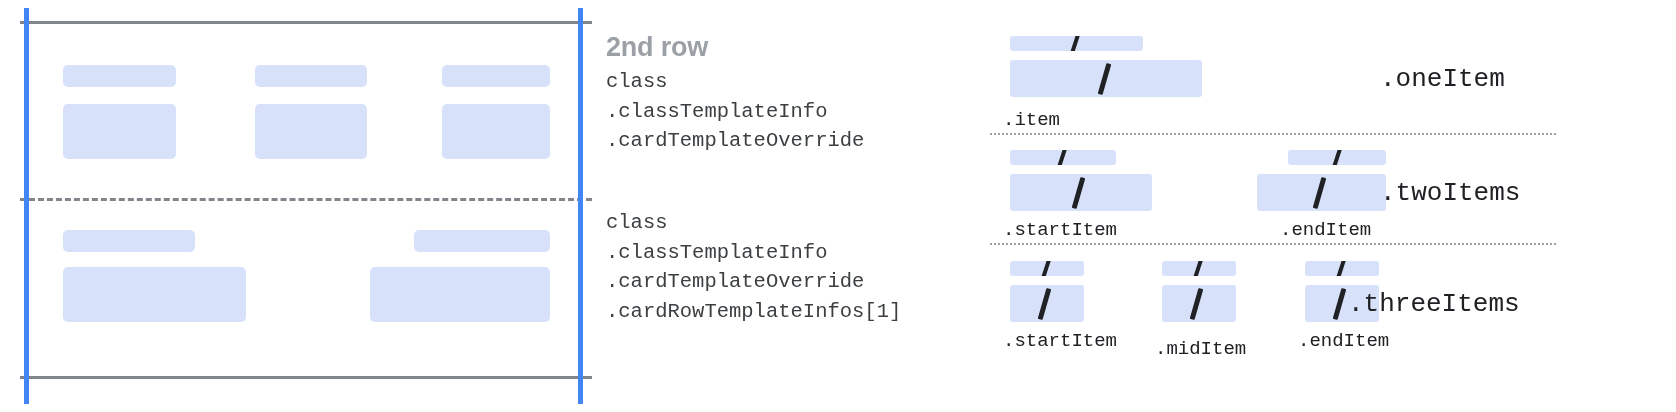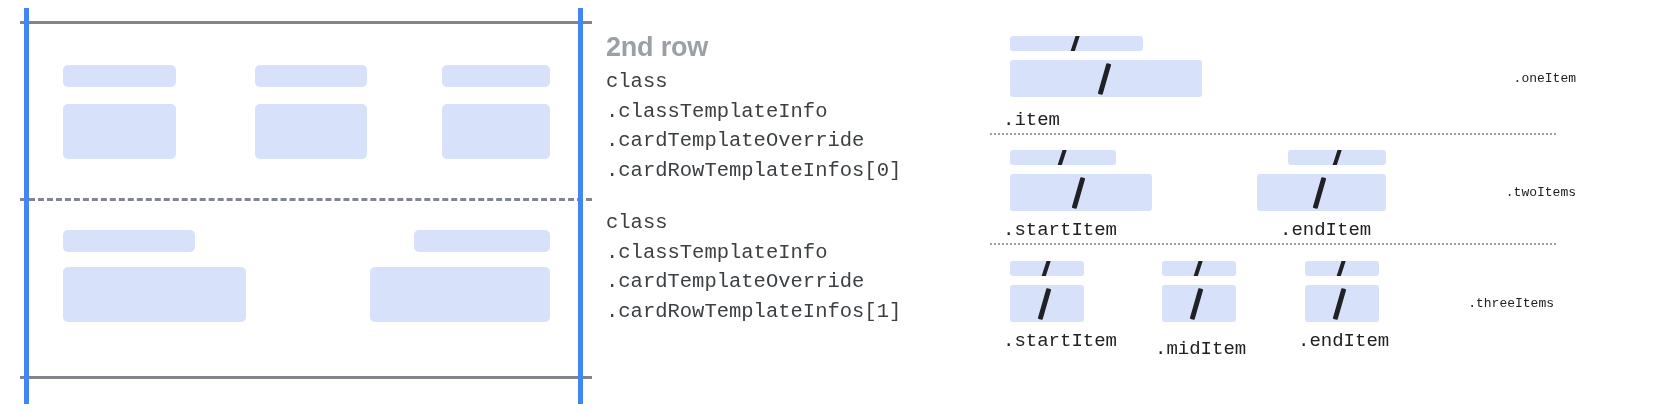--- a/index.html
+++ b/index.html
@@ -36,22 +36,22 @@
   
   #variants{position:absolute;left:980px;top:0;width:696px;height:412px;}
   .dotrule{position:absolute;height:0;border-top:2px dotted #9aa0a6;}
 
   .vbar{position:absolute;background:#d7e1fa;border-radius:3px;overflow:hidden;}
   .vbar .slash{position:absolute;background:#202124;border-radius:1px;}
 
   .vlabel{position:absolute;font-family:"Liberation Mono",monospace;
           font-size:19px;color:#202124;line-height:24px;white-space:nowrap;}
   .gname{position:absolute;font-family:"Liberation Mono",monospace;
-         font-size:13px;color:#202124;line-height:24px;white-space:nowrap;
-         text-align:right;}
+         font-size:26px;color:#202124;line-height:24px;white-space:nowrap;
+         }
 </style>
 </head>
 <body>
 
 <div id="stage">
 
   <div id="card-frame">
 
     <div class="hrule top"></div>
     <div class="hrule bottom"></div>
@@ -75,21 +75,20 @@
     <div class="ph" style="left:414px;top:230px;width:136px;height:22px;"></div>
     <div class="ph" style="left:370px;top:267px;width:180px;height:55px;"></div>
   </div>
 
   <div class="textcol" style="left:606px;top:32px;">
     <div class="rowhead">2nd row</div>
     <div style="height:5px"></div>
     <div class="codeline">class</div>
     <div class="codeline">.classTemplateInfo</div>
     <div class="codeline">.cardTemplateOverride</div>
-    <div class="codeline">.cardRowTemplateInfos[0]</div>
   </div>
 
   <div class="textcol" style="left:606px;top:203px;">
     <div style="height:5px"></div>
     <div class="codeline">class</div>
     <div class="codeline">.classTemplateInfo</div>
     <div class="codeline">.cardTemplateOverride</div>
     <div class="codeline">.cardRowTemplateInfos[1]</div>
   </div>
 

